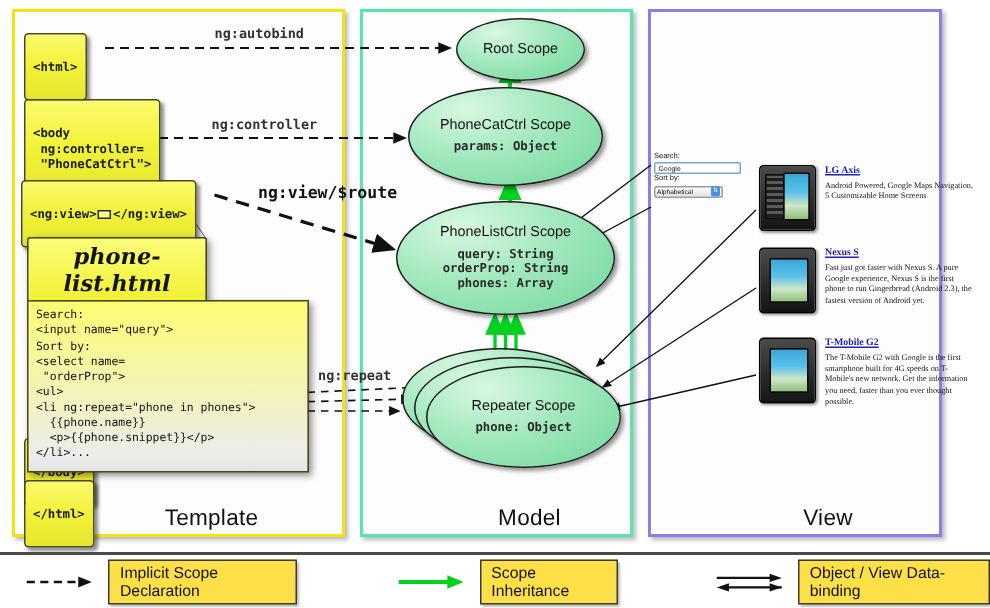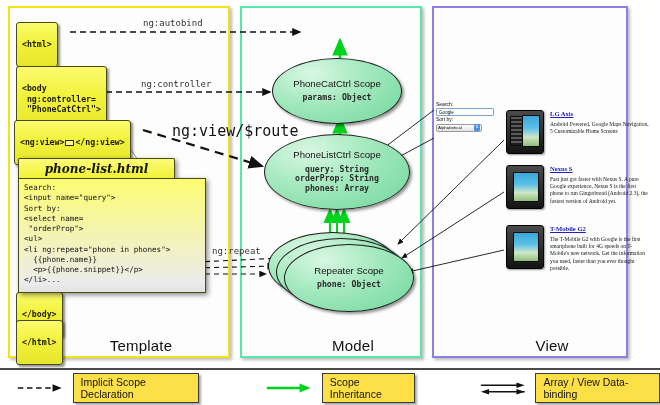--- a/index.html
+++ b/index.html
@@ -54,23 +54,23 @@
   }
 
   
   #partial {
     position: absolute; left: 18px; top: 158px; width: 188px;
     filter: drop-shadow(2px 2px 2.5px rgba(0,0,0,0.45));
   }
   #partial-title {
     background: linear-gradient(to bottom, #fcfc7a 0%, #f1f135 100%);
     border: 1.4px solid #4a4a18; border-bottom: none;
-    width: 157px; border-radius: 2px 2px 0 0;
+    width: 120px; border-radius: 2px 2px 0 0;
     font-family: "DejaVu Serif", serif;
-    font-weight: bold; font-style: italic; font-size: 12px;
+    font-weight: bold; font-style: italic; font-size: 15px;
     color: #141400; text-align: center; padding: 3px 20px 2px;
   }
   #partial-code {
     background: linear-gradient(to bottom, #fcfc72 0%, #ececec 92%, #e2e2e2 100%);
     border: 1.4px solid #4a4a18;
     font-family: "DejaVu Sans Mono", monospace;
     font-size: 7.6px; line-height: 1.35; color: #111;
     padding: 4px 5px 6px; white-space: pre;
   }
 
@@ -153,26 +153,26 @@
   }
   .phone-desc {
     font-family: "Liberation Serif", serif;
     font-size: 5.5px; color: #151515; line-height: 1.32; margin-top: 3px;
   }
 
   
   .conn-label {
     position: absolute;
     font-family: "DejaVu Sans Mono", monospace;
-    font-weight: normal; font-size: 9px; color: #333;
+    font-weight: bold; font-size: 9px; color: #333;
     white-space: nowrap;
   }
   #lbl-autobind   { left: 143px; top: 18px;  }
   #lbl-controller { left: 141px; top: 79px;  }
-  #lbl-route      { left: 172px; top: 122px; color:#111; font-size: 15px; }
+  #lbl-route      { left: 172px; top: 122px; color:#111; font-size: 11px; }
   #lbl-repeat     { left: 212px; top: 246px; }
 
   
   #legend {
     position: absolute; left: 0; top: 368px; width: 660px; height: 37px;
     background: #fff; border-top: 2px solid #4a4a4a;
     display: flex; align-items: center;
   }
   .legend-item { display: flex; align-items: center; height: 100%; }
   #legend-1 { margin-left: 16px; }
@@ -256,20 +256,24 @@
 Sort by:
 &lt;select name=
  "orderProp"&gt;
 &lt;ul&gt;
 &lt;li ng:repeat="phone in phones"&gt;
   {{phone.name}}
   &lt;p&gt;{{phone.snippet}}&lt;/p&gt;
 &lt;/li&gt;...</div>
   </div>
 
+  <div class="scope" id="scope-root">
+    <div class="sname">Root
+Scope</div>
+  </div>
 
   <div class="scope" id="scope-listctrl">
     <div class="sname">PhoneListCtrl
 Scope</div>
     <div class="sprop">query: String
 orderProp: String
 phones: Array</div>
   </div>
 
   <div class="scope" id="scope-catctrl">
@@ -351,18 +355,18 @@
     </div>
 
     <div class="legend-item" id="legend-3">
       <svg class="legend-glyph" viewBox="0 0 52 16">
         <line x1="2" y1="5" x2="42" y2="5" stroke="#111" stroke-width="1.6"></line>
         <path d="M41,2 L50,5 L41,8 z" fill="#111"></path>
         <line x1="10" y1="12" x2="50" y2="12" stroke="#111" stroke-width="1.6"></line>
         <path d="M11,9 L2,12 L11,15 z" fill="#111"></path>
         <path d="M41,9 L50,12 L41,15 z" fill="#111"></path>
       </svg>
-      <div class="legend-box">Array / View Data-binding</div>
+      <div class="legend-box">Object / View Data-binding</div>
     </div>
 
   </div>
 
 </div>
 
 </body></html>

